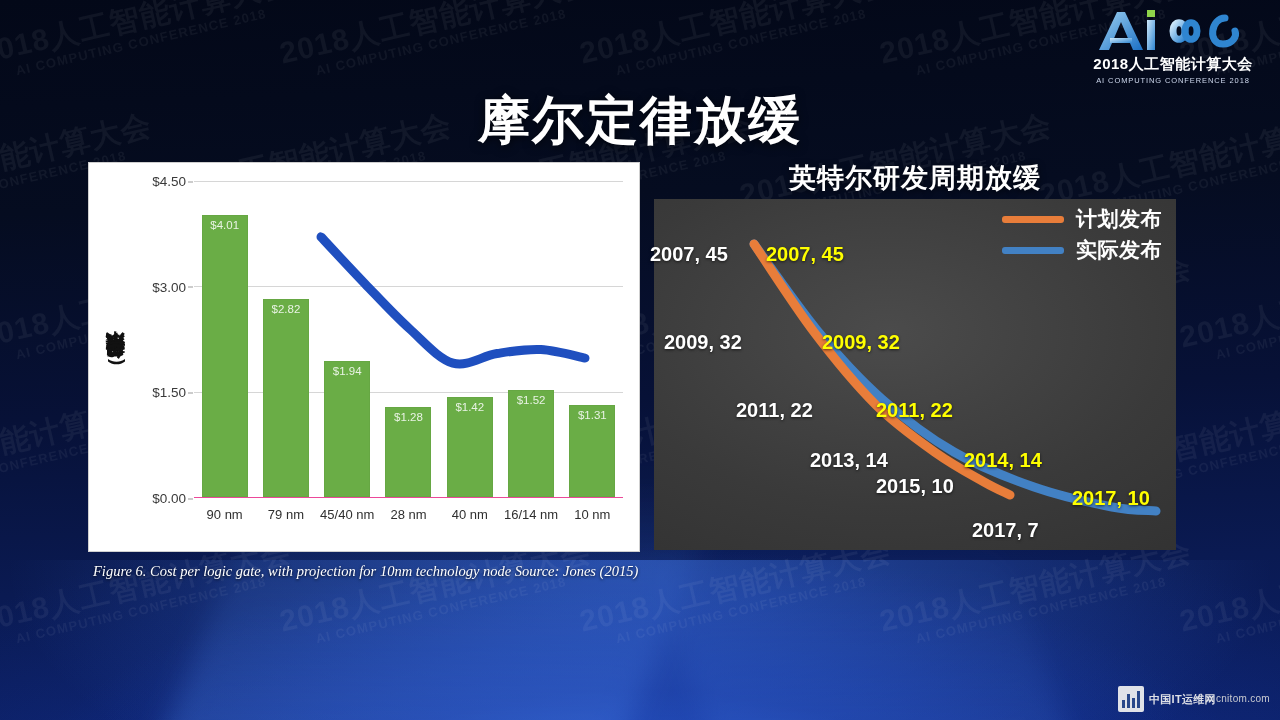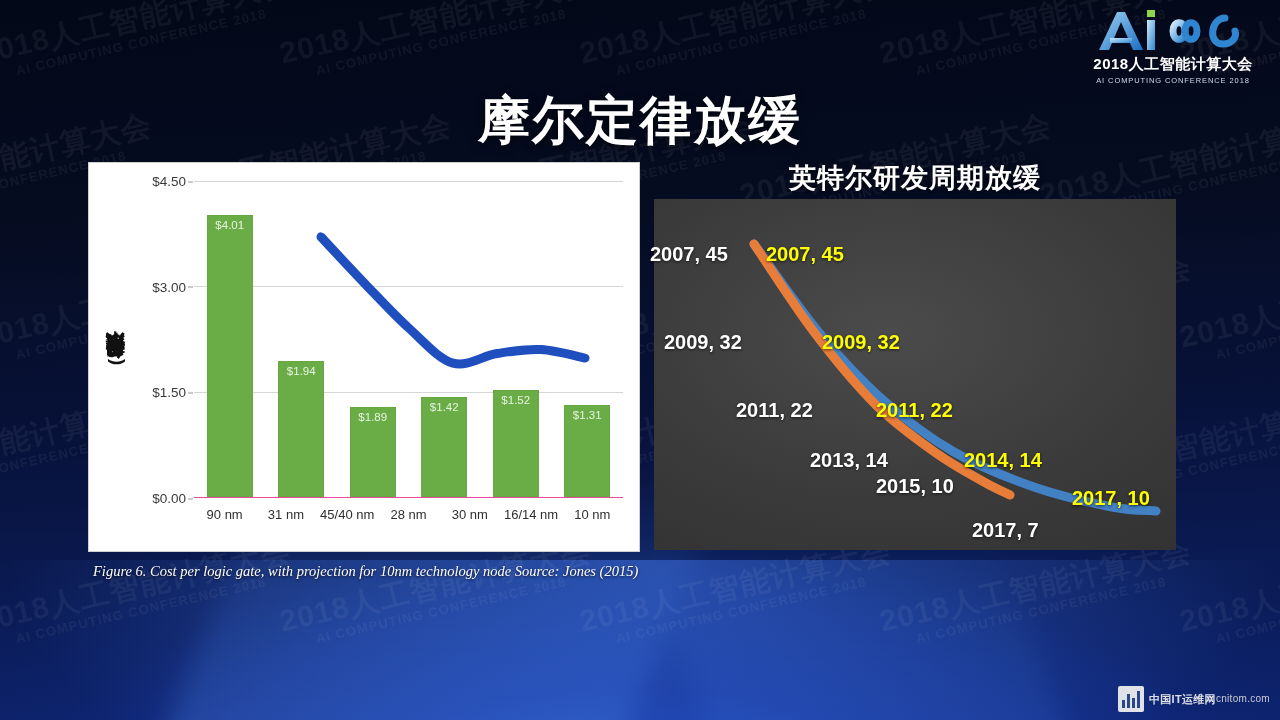--- a/index.html
+++ b/index.html
@@ -313,27 +313,32 @@
             <div class="ytick" style="top: 0%;">$4.50<i></i></div>
           </div>
         </div>
       <div id="bars">
           <div class="bar-slot">
             <div class="bar" style="height: 89.1111%; background: rgb(106, 173, 70);">
               <div class="vlab">$4.01</div>
             </div>
           </div>
           <div class="bar-slot">
+            <div class="bar" style="height: 62.6667%; background: rgb(106, 173, 70);">
+              <div class="vlab">$2.82</div>
+            </div>
+          </div>
+          <div class="bar-slot">
             <div class="bar" style="height: 43.1111%; background: rgb(106, 173, 70);">
               <div class="vlab">$1.94</div>
             </div>
           </div>
           <div class="bar-slot">
             <div class="bar" style="height: 28.4444%; background: rgb(106, 173, 70);">
-              <div class="vlab">$1.89</div>
+              <div class="vlab">$1.28</div>
             </div>
           </div>
           <div class="bar-slot">
             <div class="bar" style="height: 31.5556%; background: rgb(106, 173, 70);">
               <div class="vlab">$1.42</div>
             </div>
           </div>
           <div class="bar-slot">
             <div class="bar" style="height: 33.7778%; background: rgb(106, 173, 70);">
               <div class="vlab">$1.52</div>
@@ -344,33 +349,43 @@
               <div class="vlab">$1.31</div>
             </div>
           </div>
         </div>
       <svg id="trend" viewBox="0 0 431 318" preserveAspectRatio="none" aria-hidden="true">
           <path d="M30.8 53.0 C41.0 64.0,71.8 97.4,92.4 118.7 C112.9 140.0,133.4 162.4,153.9 180.9 C174.5 199.4,195.0 223.8,215.5 229.7 C236.0 235.6,256.5 219.4,277.1 216.2 C297.6 213.1,318.1 209.5,338.6 210.6 C359.2 211.6,390.0 220.6,400.2 222.6" fill="none" stroke="#1f4fbf" stroke-width="9" stroke-linecap="round" vector-effect="non-scaling-stroke"></path>
         </svg>
     </div>
     <div id="bar-xaxis">
         <div class="xt">90 nm</div>
-        <div class="xt">31 nm</div>
+        <div class="xt">79 nm</div>
         <div class="xt">45/40 nm</div>
         <div class="xt">28 nm</div>
-        <div class="xt">30 nm</div>
+        <div class="xt">40 nm</div>
         <div class="xt">16/14 nm</div>
         <div class="xt">10 nm</div>
       </div>
   </div>
 
   <div id="caption">Figure 6. Cost per logic gate, with projection for 10nm technology node Source: Jones (2015)</div>
 
   <div id="line-panel">
 
+    <div id="legend">
+      <div class="legend-row">
+        <span class="legend-swatch" id="sw-planned" style="background: rgb(232, 125, 58);"></span>
+        <span class="legend-text">计划发布</span>
+      </div>
+      <div class="legend-row">
+        <span class="legend-swatch" id="sw-actual" style="background: rgb(66, 129, 196);"></span>
+        <span class="legend-text">实际发布</span>
+      </div>
+    </div>
 
     <svg id="line-svg" viewBox="0 0 522 351" preserveAspectRatio="none" aria-hidden="true">
         <path d="M100 45 C110.5 59.3,141.7 105.2,163 131 C184.3 156.8,205.2 179.7,228 200 C250.8 220.3,274.7 238.3,300 253 C325.3 267.7,353.7 278.8,380 288 C406.3 297.2,437.7 304.0,458 308 C478.3 312.0,494.7 311.3,502 312" fill="none" stroke="#4281c4" stroke-width="9" stroke-linecap="round" vector-effect="non-scaling-stroke"></path>
         <path d="M100 45 C110.0 59.7,139.7 106.2,160 133 C180.3 159.8,201.7 185.8,222 206 C242.3 226.2,264.0 241.2,282 254 C300.0 266.8,317.7 276.0,330 283 C342.3 290.0,351.7 293.8,356 296" fill="none" stroke="#e87d3a" stroke-width="9" stroke-linecap="round" vector-effect="non-scaling-stroke"></path>
       </svg>
 
     <div id="pt-labels">
         <div class="pt-label white" style="left: -4px; top: 44px;">2007, 45</div>
         <div class="pt-label white" style="left: 10px; top: 132px;">2009, 32</div>
         <div class="pt-label white" style="left: 82px; top: 200px;">2011, 22</div>

